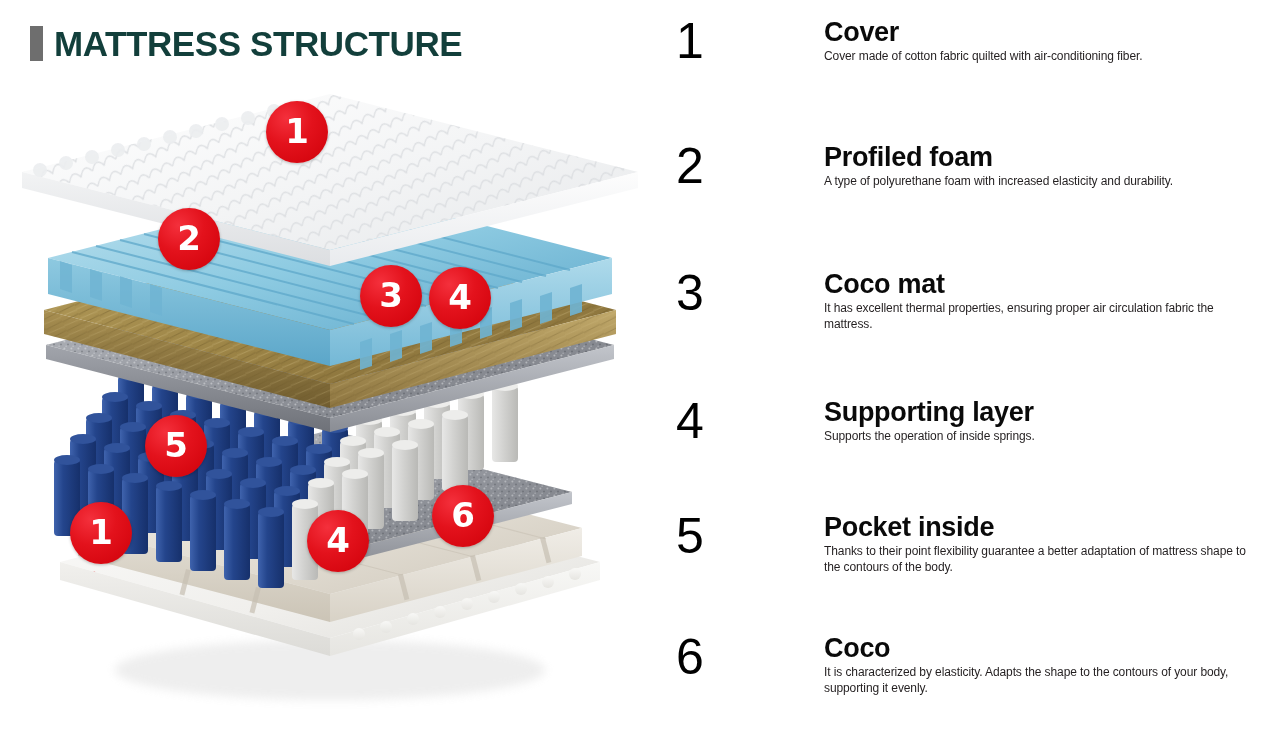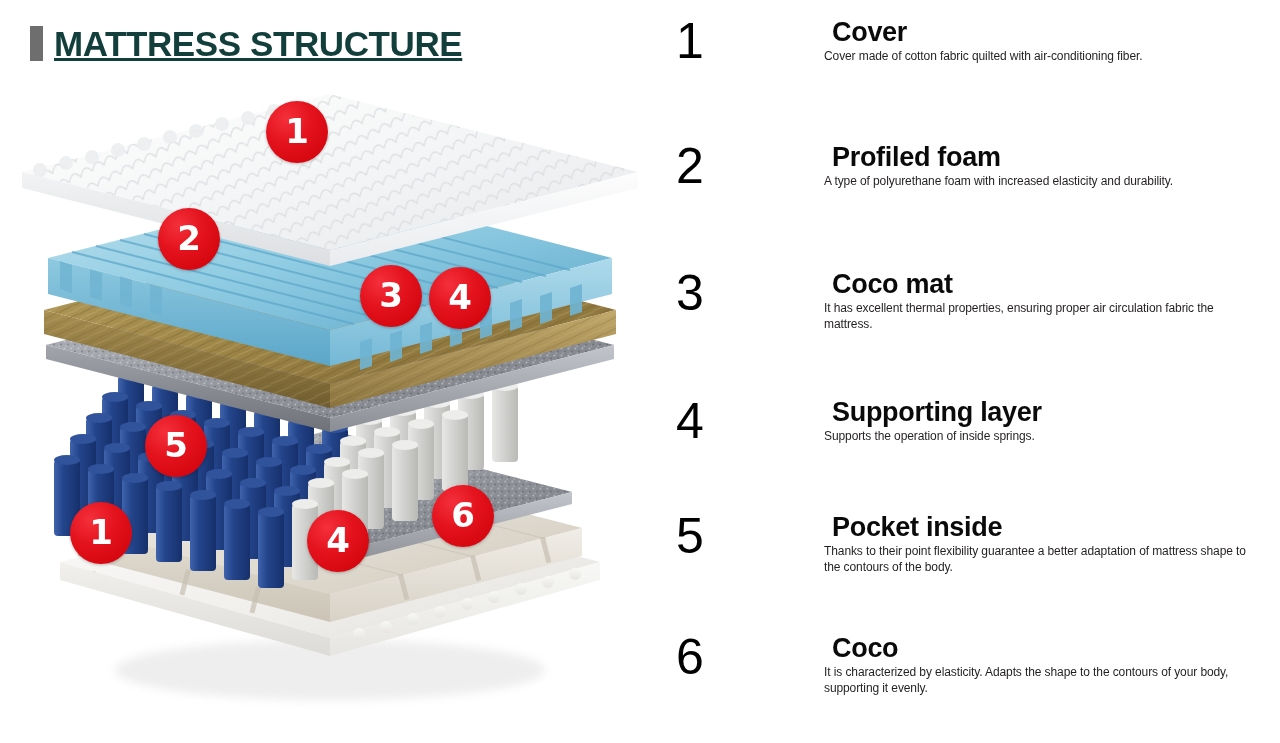--- a/index.html
+++ b/index.html
@@ -9,21 +9,21 @@
     font-family:"Liberation Sans","DejaVu Sans",sans-serif;
     position:relative;
   }
   .page{position:absolute;inset:0;}
 
   
   .title-wrap{position:absolute;left:30px;top:26px;display:flex;align-items:center;gap:11px;}
   .title-mark{width:13px;height:35px;background:#6e6e6e;display:block;}
   .title-text{
     font-size:35px;font-weight:bold;letter-spacing:-0.4px;
-    color:#123f3b;line-height:1;white-space:nowrap;text-decoration:underline;
+    color:#123f3b;line-height:1;white-space:nowrap;
   }
 
   
   .illu{position:absolute;left:0;top:60px;width:660px;height:660px;}
   .illu svg{display:block;}
 
   
   .pin{position:absolute;}
   .pin .bubble{
     position:relative;width:100%;height:100%;
@@ -52,21 +52,21 @@
   .pin-sm .num{font-size:34px;}
 
   
   .legend{position:absolute;left:660px;top:0;width:620px;height:743px;}
   .legend-row{position:absolute;left:0;width:620px;display:flex;align-items:flex-start;}
   .legend-pin{position:relative;width:92px;height:92px;flex:0 0 92px;margin-left:16px;}
   .legend-pin .num{font-size:50px;}
   .legend-txt{margin-left:56px;padding-top:6px;width:430px;}
   .legend-head{
     font-size:27px;font-weight:bold;color:#0a0a0a;line-height:1.05;
-    margin:0 0 3px 8px;letter-spacing:-0.3px;
+    margin:0 0 3px 0;letter-spacing:-0.3px;
   }
   .legend-body{
     font-size:12px;color:#231f20;line-height:1.30;margin:0;
     letter-spacing:-0.1px;
   }
 </style>
 </head>
 <body>
 
 <div class="page">

